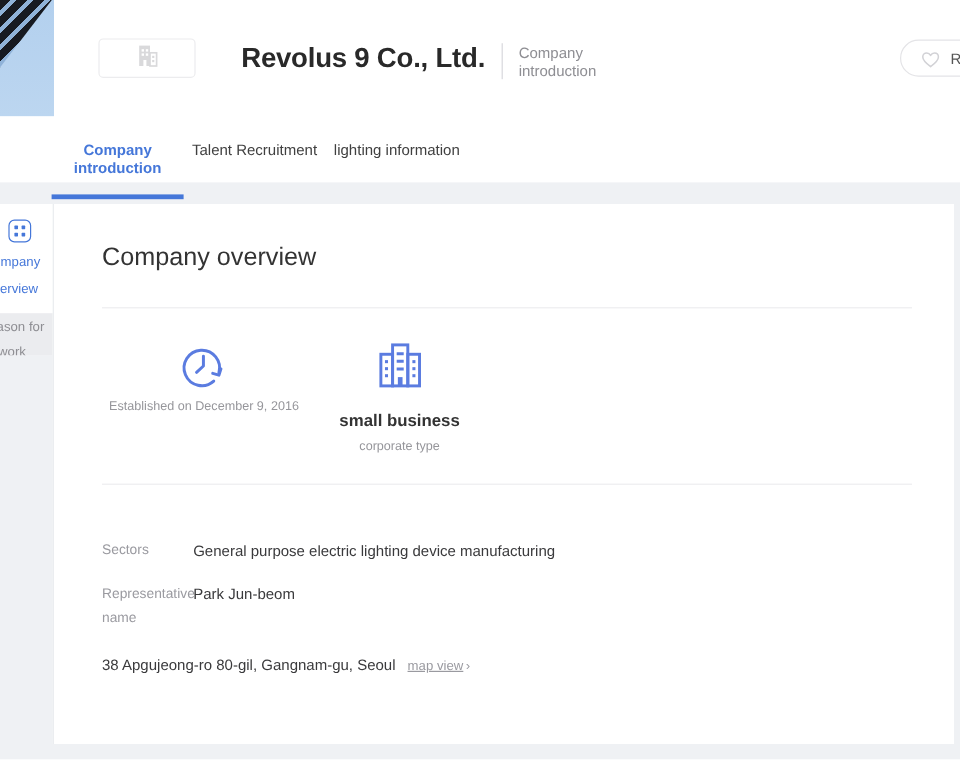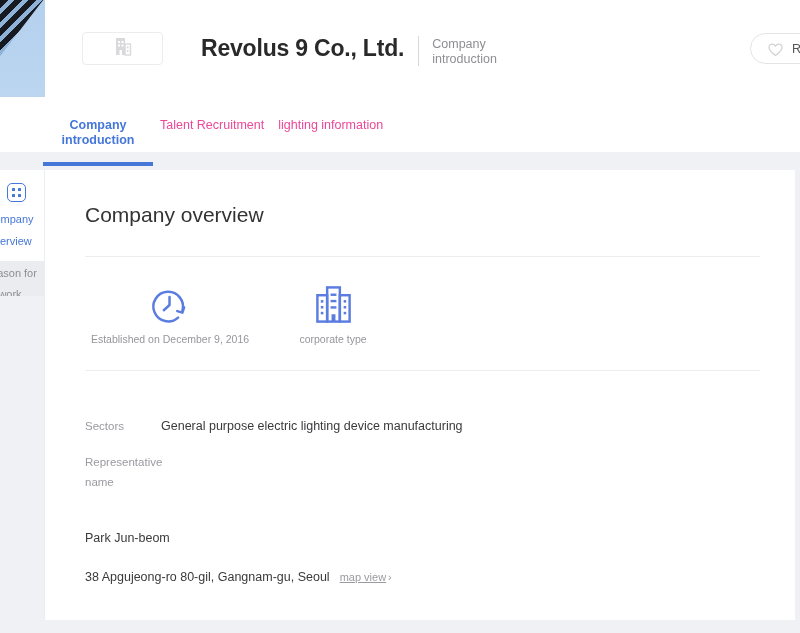--- a/index.html
+++ b/index.html
@@ -41,21 +41,21 @@
     background: #fff; border: 1px solid #e4e4e7; border-radius: 16px;
     display: flex; align-items: center; gap: 8px; padding: 0 0 0 16px;
     font-family: inherit; font-size: 12.5px; color: #555; cursor: pointer;
   }
 
   
   .tabs {
     position: absolute; top: 97px; left: 0; width: 800px; height: 55px;
     background: #fff; display: flex; align-items: flex-start; padding: 21px 0 0 43px;
   }
-  .tab { font-size: 12.5px; line-height: 15px; color: #ec4899; cursor: pointer; white-space: nowrap; }
+  .tab { font-size: 12.5px; line-height: 15px; color: #404040; cursor: pointer; white-space: nowrap; }
   .tab.first { width: 110px; text-align: center; white-space: normal; font-weight: 700; color: #4577d9; }
   .tab.second { margin-left: 7px; }
   .tab.third { margin-left: 14px; }
 
   
   .content { position: absolute; top: 152px; left: 0; width: 800px; height: 481px; background: #eff1f4; }
   .tab-underline { position: absolute; left: 43px; top: 10px; width: 110px; height: 4px; background: #4577d9; }
 
   
   .sidebar {
@@ -94,21 +94,21 @@
   .stat { width: 160px; text-align: center; }
   .stat .ic { height: 41px; display: flex; align-items: center; justify-content: center; }
   .stat-label { margin-top: 17px; font-size: 14px; font-weight: 700; color: #333; }
   .stat-sub { margin-top: 8px; font-size: 10.5px; color: #96969b; }
 
   .details { margin-top: 45px; }
   .row { display: flex; margin-bottom: 16px; }
   .row-label { width: 76px; flex: 0 0 76px; font-size: 11.5px; color: #9a9aa0; line-height: 20px; }
   .row-value { font-size: 12.5px; color: #3a3a3c; line-height: 20px; }
   .row-value.muted { color: #9a9aa0; font-size: 12px; }
-  .row.tight { margin-bottom: 10px; flex-direction: column; }
+  .row.tight { margin-bottom: 10px; }
 
   .address-line { margin-top: 22px; font-size: 12.5px; color: #3a3a3c; }
   .map-link { margin-left: 10px; font-size: 11px; color: #9a9aa0; text-decoration: underline; cursor: pointer; }
   .map-chevron { font-size: 11px; color: #9a9aa0; margin-left: 2px; }
 </style>
 </head>
 <body>
 
 <div class="header">
   <div class="photo">
@@ -198,20 +198,21 @@
             <g fill="#5b7ce0" stroke="none">
               <rect x="9" y="16.5" width="2.6" height="2.6"></rect>
                 <rect x="9" y="22.5" width="2.6" height="2.6"></rect>
                 <rect x="9" y="28.5" width="2.6" height="2.6"></rect>
               <rect x="32.4" y="16.5" width="2.6" height="2.6"></rect>
                 <rect x="32.4" y="22.5" width="2.6" height="2.6"></rect>
                 <rect x="32.4" y="28.5" width="2.6" height="2.6"></rect>
             </g>
           </svg>
         </div>
+        <div class="stat-label">small business</div>
         <div class="stat-sub">corporate type</div>
       </div>
     </div>
 
     <hr class="divider div-2">
 
     <div class="details">
       <div class="row">
         <div class="row-label">Sectors</div>
         <div class="row-value">General purpose electric lighting device manufacturing</div>

